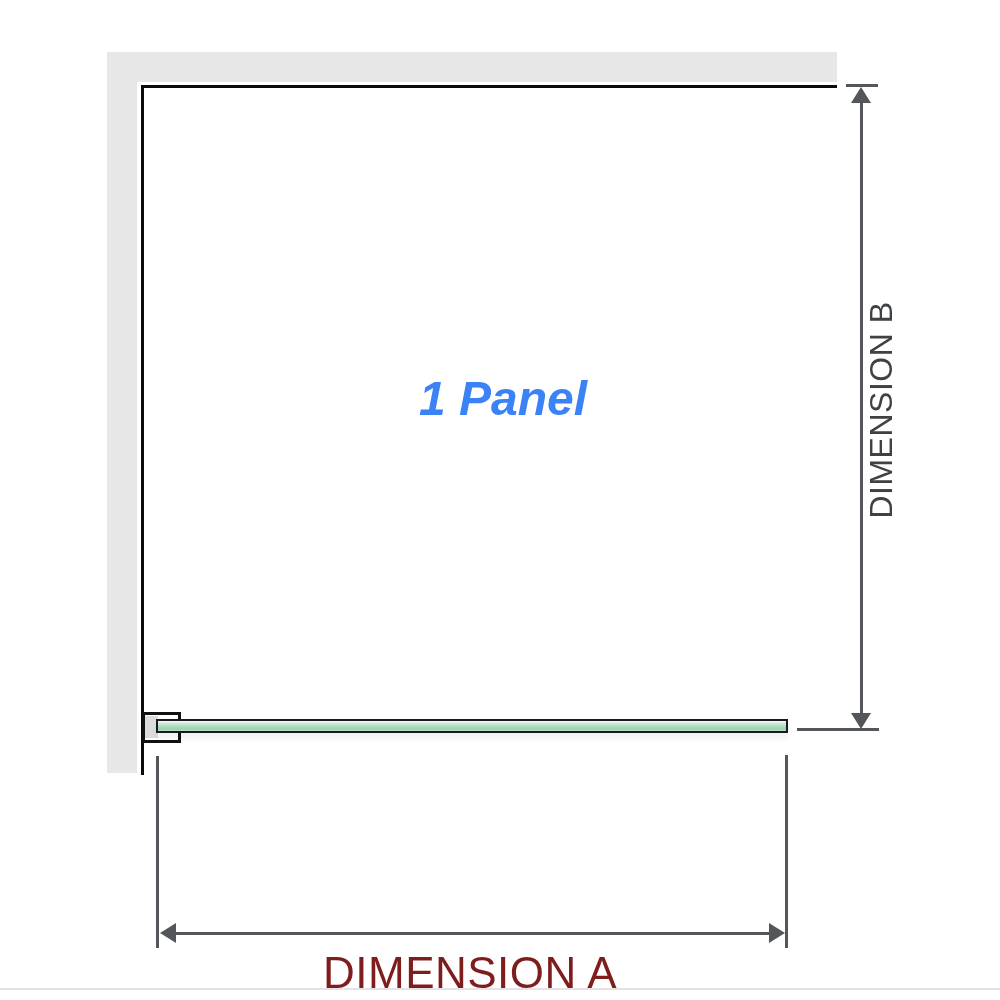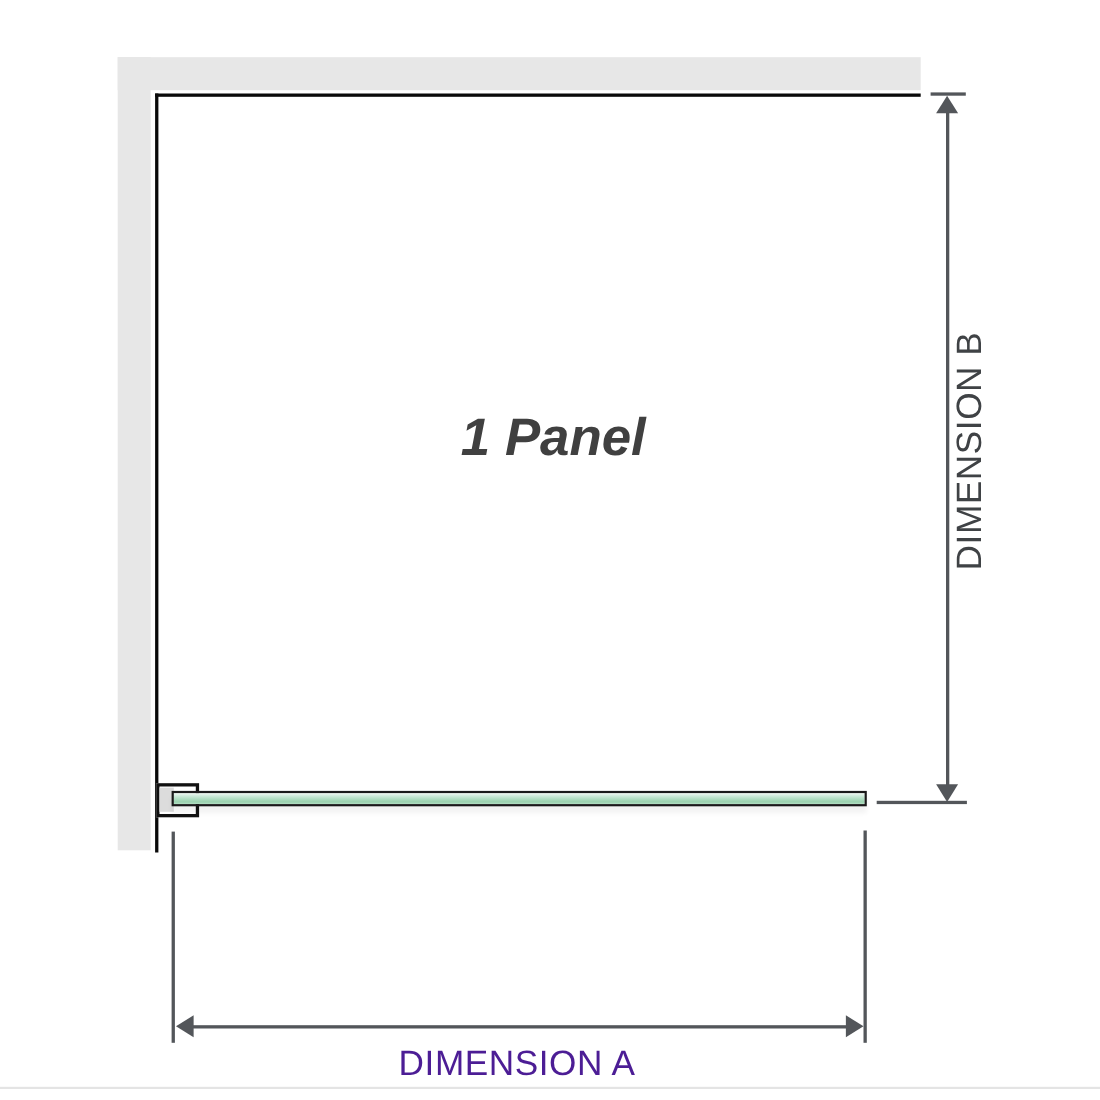--- a/index.html
+++ b/index.html
@@ -35,21 +35,21 @@
     background: #0a0a0a;
   }
 
   
   .panel-label {
     left: 503px; top: 398px;
     transform: translate(-50%, -50%);
     font-size: 48px;
     font-style: italic;
     font-weight: bold;
-    color: #404040;
+    color: #3b82f6;
     white-space: nowrap;
     z-index: 4;
   }
 
   
   .bracket {
     left: 142px; top: 712px; width: 39px; height: 31px;
     border: 3px solid #111111;
     background: #ffffff;
     box-sizing: border-box;
@@ -126,23 +126,23 @@
   }
   .dima-arrow-right {
     left: 769px; top: 923px;
     border-top: 10px solid transparent;
     border-bottom: 10px solid transparent;
     border-left: 16px solid #53565a;
   }
   .dima-label {
     left: 470px; top: 948px;
     transform: translateX(-50%);
-    font-size: 32px;
+    font-size: 44px;
     letter-spacing: 0.5px;
-    color: #4c1d95;
+    color: #7f1d1d;
     white-space: nowrap;
   }
 
   
   .baseline {
     left: 0; top: 988px; width: 1000px; height: 2px;
     background: #e4e4e4;
   }
 </style>
 </head>

